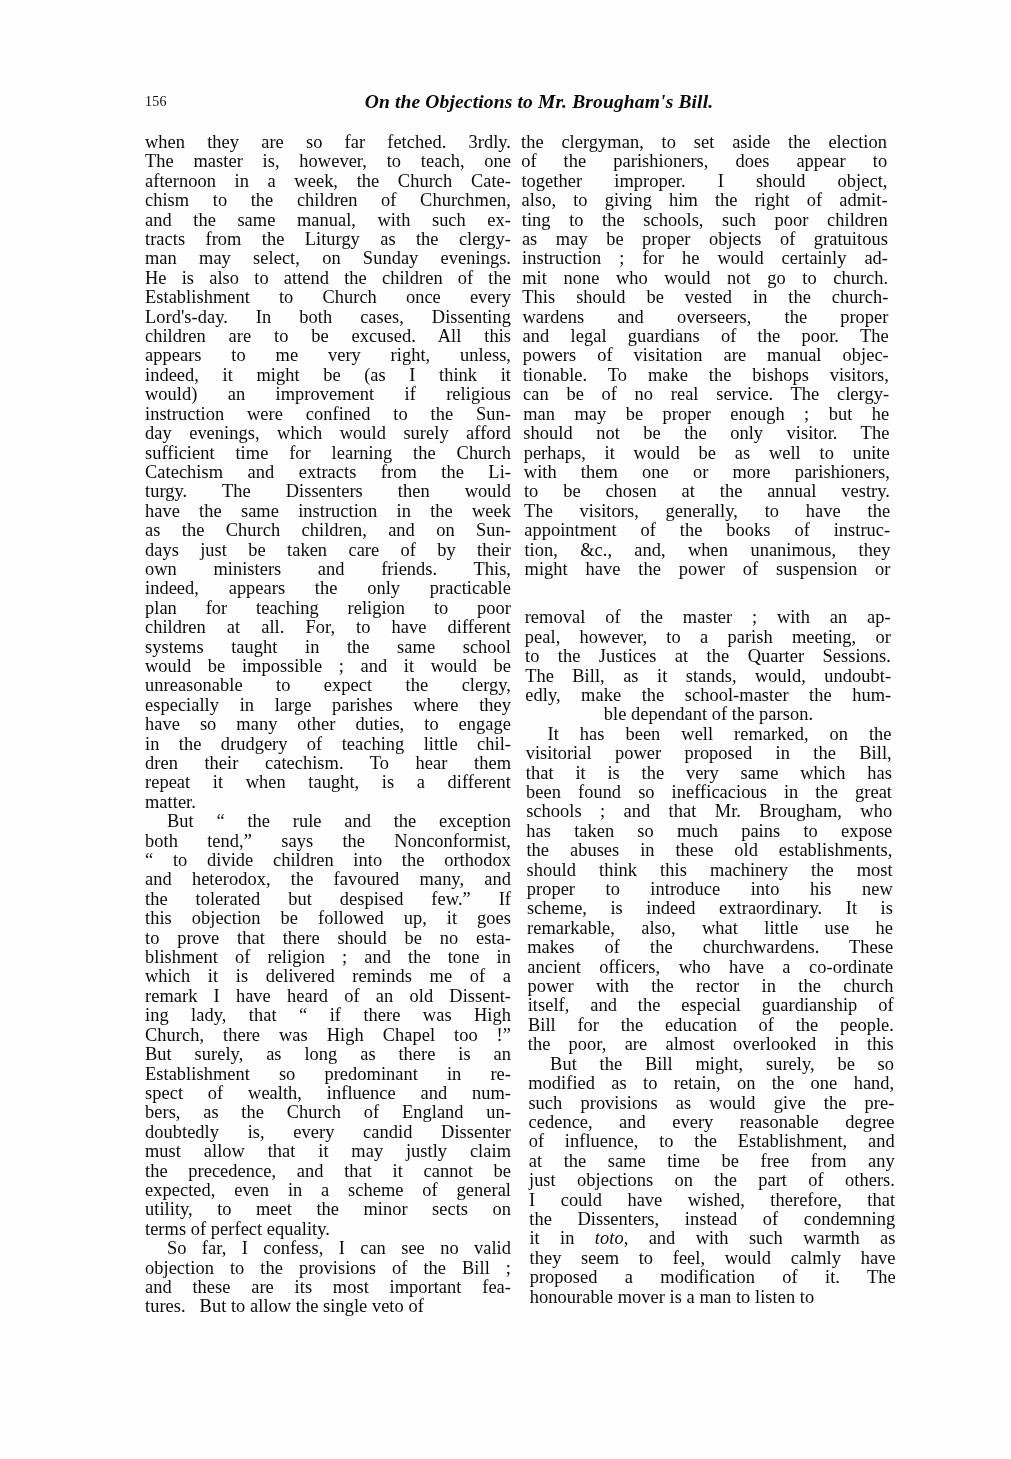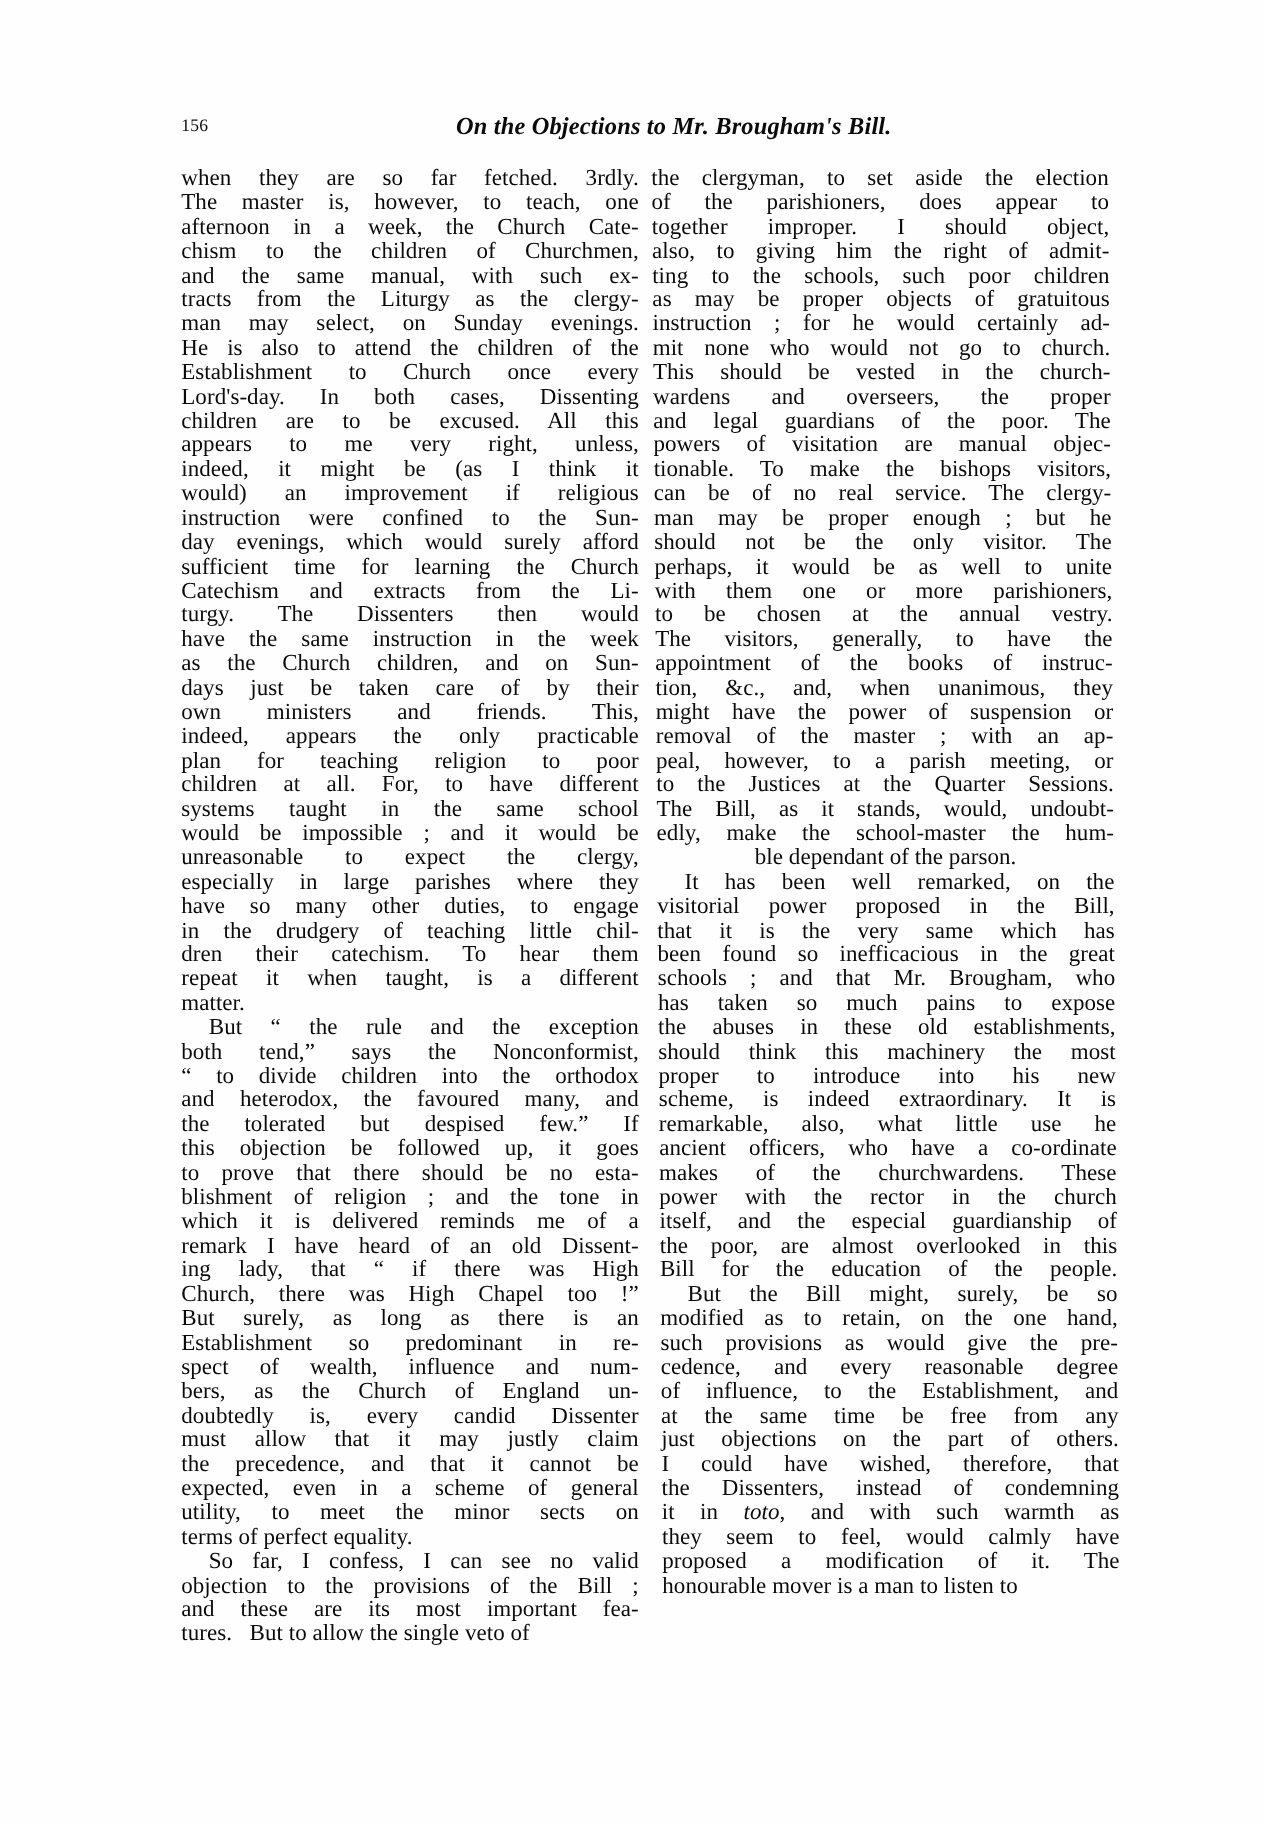--- a/index.html
+++ b/index.html
@@ -179,43 +179,43 @@
         <span class="ln j" style="transform: translateX(2.07px);">can be of no real service.   The clergy-</span>
         <span class="ln j" style="transform: translateX(2.21px);">man may be proper enough ; but he</span>
         <span class="ln j" style="transform: translateX(2.36px);">should not be the only visitor.   The</span>
         <span class="ln j" style="transform: translateX(2.66px);">perhaps, it would be as well to unite</span>
         <span class="ln j" style="transform: translateX(2.8px);">with them one or more parishioners,</span>
         <span class="ln j" style="transform: translateX(2.95px);">to be chosen at the annual vestry.</span>
         <span class="ln j" style="transform: translateX(3.1px);">The visitors, generally, to have the</span>
         <span class="ln j" style="transform: translateX(3.25px);">appointment of the books of instruc-</span>
         <span class="ln j" style="transform: translateX(3.39px);">tion, &amp;c., and, when unanimous, they</span>
         <span class="ln j" style="transform: translateX(3.54px);">might have the power of suspension or</span>
-        <span class="ln j" style="transform: translateX(3.69px);">removal of the master ; with an ap-</span>
+        <span class="ln j" style="transform: translateX(3.69px); margin-top: 29px;">removal of the master ; with an ap-</span>
         <span class="ln j" style="transform: translateX(3.84px);">peal, however, to a parish meeting, or</span>
         <span class="ln j" style="transform: translateX(3.98px);">to the Justices at the Quarter Sessions.</span>
         <span class="ln j" style="transform: translateX(4.13px);">The Bill, as it stands, would, undoubt-</span>
         <span class="ln j" style="transform: translateX(4.28px);">edly, make the school-master the hum-</span>
         <span class="ln" style="transform: translateX(4.43px); text-align: center;">ble dependant of the parson.</span>
         <span class="ln j ind" style="transform: translateX(4.57px);">It has been well remarked, on the</span>
         <span class="ln j" style="transform: translateX(4.72px);">visitorial power proposed in the Bill,</span>
         <span class="ln j" style="transform: translateX(4.87px);">that it is the very same which has</span>
         <span class="ln j" style="transform: translateX(5.02px);">been found so inefficacious in the great</span>
         <span class="ln j" style="transform: translateX(5.16px);">schools ; and that Mr. Brougham, who</span>
         <span class="ln j" style="transform: translateX(5.31px);">has taken so much pains to expose</span>
         <span class="ln j" style="transform: translateX(5.46px);">the abuses in these old establishments,</span>
         <span class="ln j" style="transform: translateX(5.61px);">should think this machinery the most</span>
         <span class="ln j" style="transform: translateX(5.75px);">proper to introduce into his new</span>
         <span class="ln j" style="transform: translateX(5.9px);">scheme, is indeed extraordinary.   It is</span>
         <span class="ln j" style="transform: translateX(6.05px);">remarkable, also, what little use he</span>
+        <span class="ln j" style="transform: translateX(6.2px);">makes of the churchwardens.   These</span>
         <span class="ln j" style="transform: translateX(6.34px);">ancient officers, who have a co-ordinate</span>
-        <span class="ln j" style="transform: translateX(6.2px);">makes of the churchwardens.   These</span>
         <span class="ln j" style="transform: translateX(6.49px);">power with the rector in the church</span>
         <span class="ln j" style="transform: translateX(6.64px);">itself, and the especial guardianship of</span>
+        <span class="ln j" style="transform: translateX(6.93px);">Bill for the education of the people.</span>
         <span class="ln j" style="transform: translateX(6.79px);">the poor, are almost overlooked in this</span>
-        <span class="ln j" style="transform: translateX(6.93px);">Bill for the education of the people.</span>
         <span class="ln j ind" style="transform: translateX(7.08px);">But the Bill might, surely, be so</span>
         <span class="ln j" style="transform: translateX(7.23px);">modified as to retain, on the one hand,</span>
         <span class="ln j" style="transform: translateX(7.38px);">such provisions as would give the pre-</span>
         <span class="ln j" style="transform: translateX(7.52px);">cedence, and every reasonable degree</span>
         <span class="ln j" style="transform: translateX(7.67px);">of influence, to the Establishment, and</span>
         <span class="ln j" style="transform: translateX(7.82px);">at the same time be free from any</span>
         <span class="ln j" style="transform: translateX(7.97px);">just objections on the part of others.</span>
         <span class="ln j" style="transform: translateX(8.11px);">I could have wished, therefore, that</span>
         <span class="ln j" style="transform: translateX(8.26px);">the Dissenters, instead of condemning</span>
         <span class="ln j" style="transform: translateX(8.41px);">it in <i class="it">toto</i>, and with such warmth as</span>

